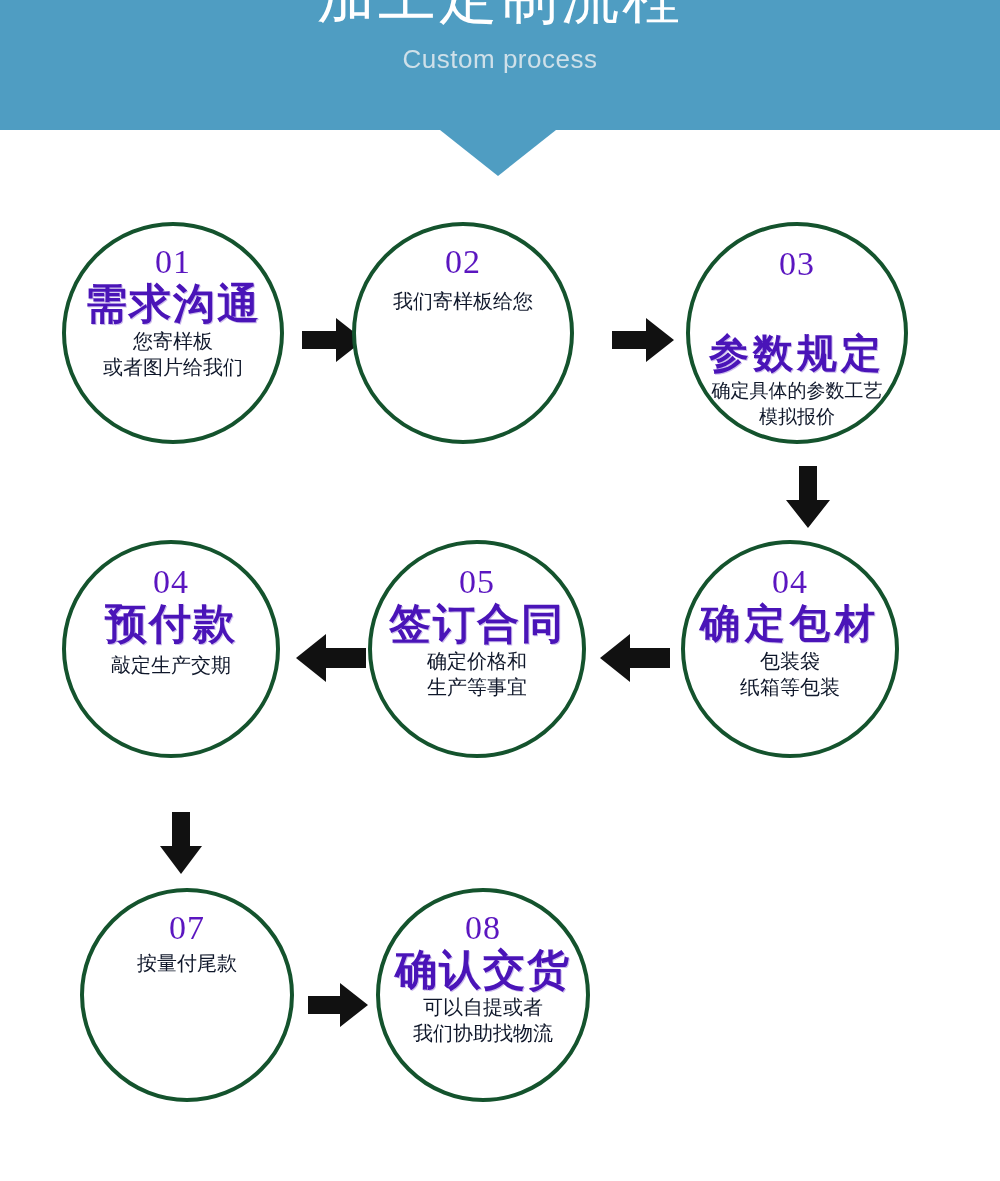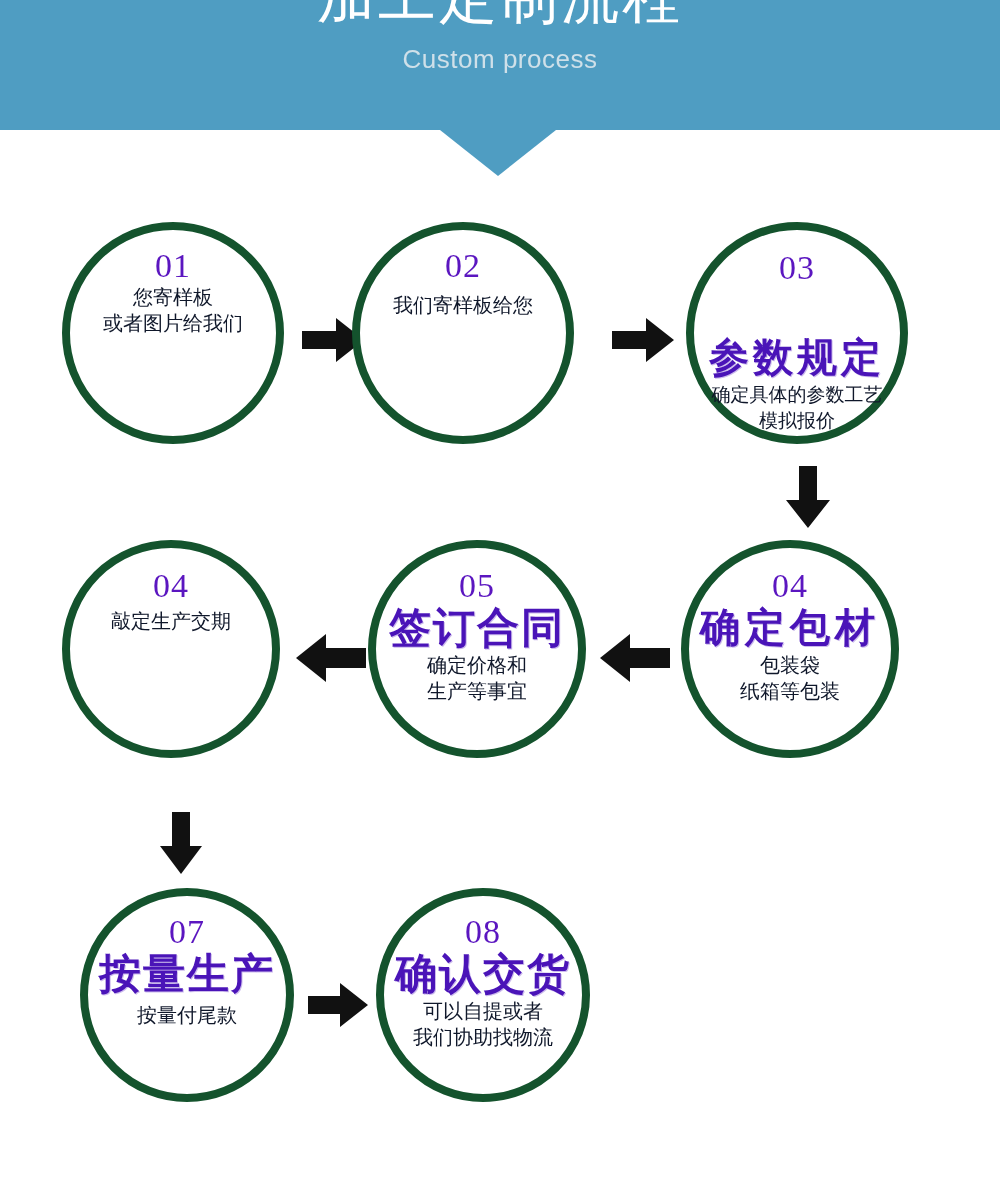--- a/index.html
+++ b/index.html
@@ -59,21 +59,21 @@
     width: 0;
     height: 0;
     border-left: 58px solid transparent;
     border-right: 58px solid transparent;
     border-top: 46px solid #4f9dc2;
   }
 
   
   .flow-node {
     position: absolute;
-    border: 8px solid #14532d;
+    border: 4px solid #14532d;
     border-radius: 50%;
     background: #ffffff;
     box-sizing: border-box;
     display: flex;
     flex-direction: column;
     align-items: center;
     justify-content: flex-start;
   }
   .node-number {
     font-family: "Liberation Serif", "DejaVu Serif", serif;
@@ -138,20 +138,21 @@
 <body>
 
 <div id="header-banner">
   <div id="banner-title">一加工定制流程一</div>
   <div id="banner-subtitle">Custom process</div>
   <div id="banner-pointer"></div>
 </div>
 
 <div class="flow-node" id="node-01">
   <div class="node-number">01</div>
+  <div class="node-title">需求沟通</div>
   <div class="node-desc">您寄样板</div>
   <div class="node-desc">或者图片给我们</div>
 </div>
 
 <div class="arrow" id="arrow-01-02">
   <svg width="62" height="44" viewBox="0 0 62 44" aria-hidden="true">
     <polygon points="0,13 34,13 34,0 62,22 34,44 34,31 0,31" fill="#111111"></polygon>
   </svg>
 </div>
 
@@ -200,32 +201,32 @@
 </div>
 
 <div class="arrow" id="arrow-05-06">
   <svg width="70" height="48" viewBox="0 0 70 48" aria-hidden="true">
     <polygon points="70,14 30,14 30,0 0,24 30,48 30,34 70,34" fill="#111111"></polygon>
   </svg>
 </div>
 
 <div class="flow-node" id="node-06">
   <div class="node-number">04</div>
+  <div class="node-title">预付款</div>
   <div class="node-desc" style="margin-top:4px;">敲定生产交期</div>
 </div>
 
 <div class="arrow" id="arrow-06-07">
   <svg width="42" height="62" viewBox="0 0 42 62" aria-hidden="true">
     <polygon points="12,0 30,0 30,34 42,34 21,62 0,34 12,34" fill="#111111"></polygon>
   </svg>
 </div>
 
 <div class="flow-node" id="node-07">
   <div class="node-number">07</div>
-  <div class="node-title">按量生产</div>
   <div class="node-desc" style="margin-top:4px;">按量付尾款</div>
 </div>
 
 <div class="arrow" id="arrow-07-08">
   <svg width="60" height="44" viewBox="0 0 60 44" aria-hidden="true">
     <polygon points="0,13 32,13 32,0 60,22 32,44 32,31 0,31" fill="#111111"></polygon>
   </svg>
 </div>
 
 <div class="flow-node" id="node-08">

